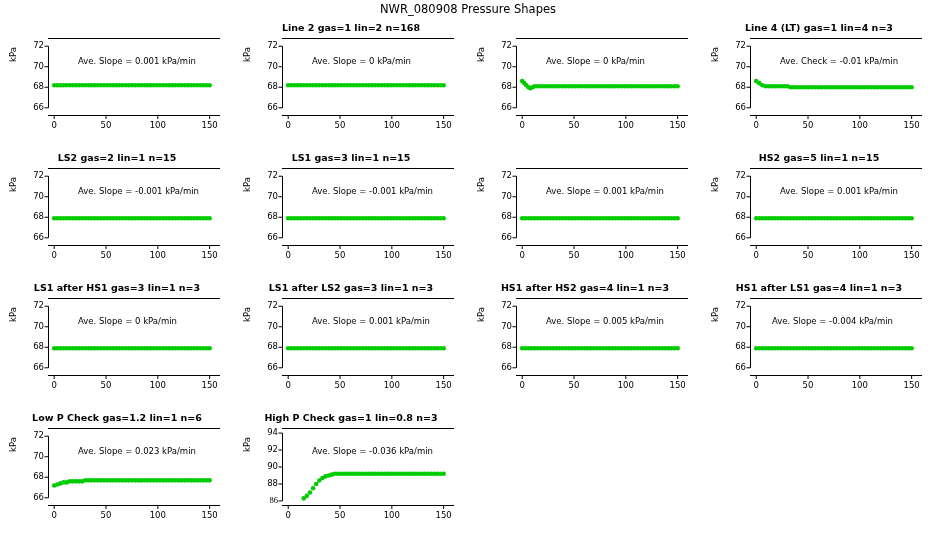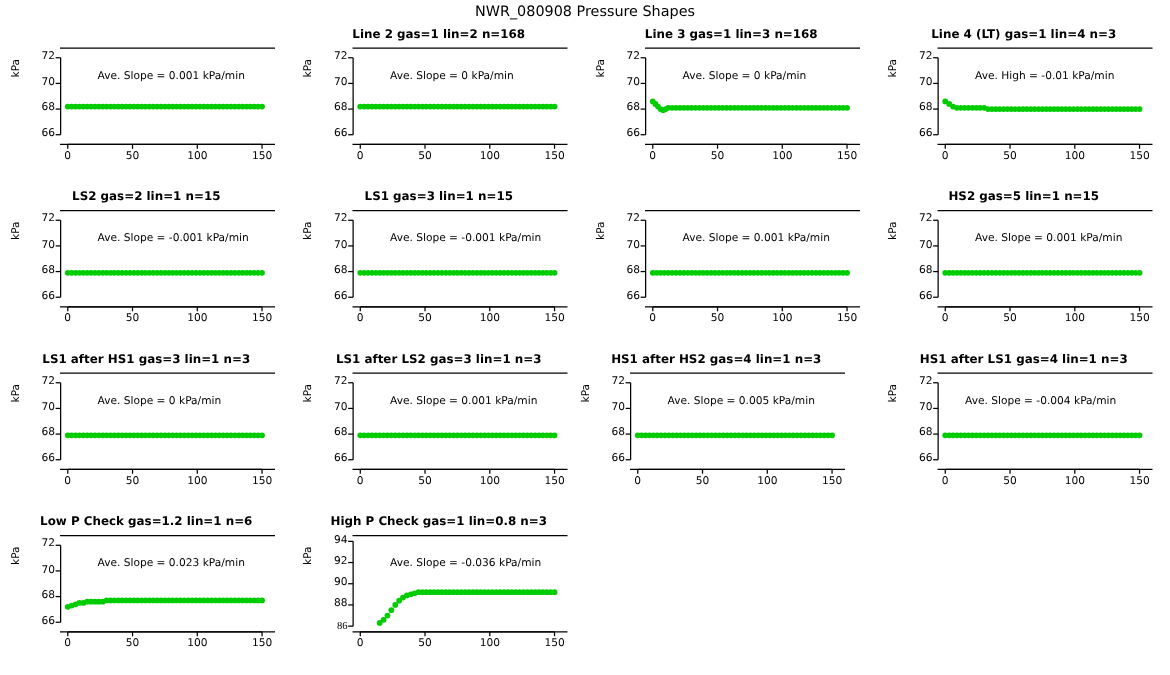--- a/index.html
+++ b/index.html
@@ -271,21 +271,20 @@
           <circle cx="149.20481927710844" cy="47.21052631578945" r="2.3" fill="#00cc00"></circle>
           <circle cx="152.3132530120482" cy="47.21052631578945" r="2.3" fill="#00cc00"></circle>
           <circle cx="155.42168674698794" cy="47.21052631578945" r="2.3" fill="#00cc00"></circle>
           <circle cx="158.53012048192772" cy="47.21052631578945" r="2.3" fill="#00cc00"></circle>
           <circle cx="161.63855421686748" cy="47.21052631578945" r="2.3" fill="#00cc00"></circle>
         </svg>
       </div>
       <div class="slope-label" style="left: 78px; top: 36px;">Ave. Slope =  0 kPa/min</div>
     </div>
     <div class="panel" style="left: 468px; top: 0px;">
-      <div class="panel-title">Line 3 gas=1 lin=3 n=168</div>
       <div class="ylabel">kPa</div>
       <div class="yticks">
         <div class="ytick" style="top: 63.7895px;">66</div>
         <div class="ytick" style="top: 43.2632px;">68</div>
         <div class="ytick" style="top: 22.7368px;">70</div>
         <div class="ytick" style="top: 2.21053px;">72</div>
       </div>
       <div class="xticks">
         <div class="xtick" style="left: 6.21687px;">0</div>
         <div class="xtick" style="left: 58.0241px;">50</div>
@@ -438,21 +437,21 @@
           <circle cx="139.87951807228916" cy="49.26315789473685" r="2.3" fill="#00cc00"></circle>
           <circle cx="142.9879518072289" cy="49.26315789473685" r="2.3" fill="#00cc00"></circle>
           <circle cx="146.0963855421687" cy="49.26315789473685" r="2.3" fill="#00cc00"></circle>
           <circle cx="149.20481927710844" cy="49.26315789473685" r="2.3" fill="#00cc00"></circle>
           <circle cx="152.3132530120482" cy="49.26315789473685" r="2.3" fill="#00cc00"></circle>
           <circle cx="155.42168674698794" cy="49.26315789473685" r="2.3" fill="#00cc00"></circle>
           <circle cx="158.53012048192772" cy="49.26315789473685" r="2.3" fill="#00cc00"></circle>
           <circle cx="161.63855421686748" cy="49.26315789473685" r="2.3" fill="#00cc00"></circle>
         </svg>
       </div>
-      <div class="slope-label" style="left: 78px; top: 36px;">Ave. High =  -0.01 kPa/min</div>
+      <div class="slope-label" style="left: 78px; top: 36px;">Ave. Check =  -0.01 kPa/min</div>
     </div>
     <div class="panel" style="left: 0px; top: 130px;">
       <div class="panel-title">LS2 gas=2 lin=1 n=15</div>
       <div class="ylabel">kPa</div>
       <div class="yticks">
         <div class="ytick" style="top: 63.7895px;">66</div>
         <div class="ytick" style="top: 43.2632px;">68</div>
         <div class="ytick" style="top: 22.7368px;">70</div>
         <div class="ytick" style="top: 2.21053px;">72</div>
       </div>
@@ -943,21 +942,21 @@
           <circle cx="146.0963855421687" cy="50.28947368421048" r="2.3" fill="#00cc00"></circle>
           <circle cx="149.20481927710844" cy="50.28947368421048" r="2.3" fill="#00cc00"></circle>
           <circle cx="152.3132530120482" cy="50.28947368421048" r="2.3" fill="#00cc00"></circle>
           <circle cx="155.42168674698794" cy="50.28947368421048" r="2.3" fill="#00cc00"></circle>
           <circle cx="158.53012048192772" cy="50.28947368421048" r="2.3" fill="#00cc00"></circle>
           <circle cx="161.63855421686748" cy="50.28947368421048" r="2.3" fill="#00cc00"></circle>
         </svg>
       </div>
       <div class="slope-label" style="left: 78px; top: 36px;">Ave. Slope =  0.001 kPa/min</div>
     </div>
-    <div class="panel" style="left: 456px; top: 260px;">
+    <div class="panel" style="left: 468px; top: 260px;">
       <div class="panel-title">HS1 after HS2 gas=4 lin=1 n=3</div>
       <div class="ylabel">kPa</div>
       <div class="yticks">
         <div class="ytick" style="top: 63.7895px;">66</div>
         <div class="ytick" style="top: 43.2632px;">68</div>
         <div class="ytick" style="top: 22.7368px;">70</div>
         <div class="ytick" style="top: 2.21053px;">72</div>
       </div>
       <div class="xticks">
         <div class="xtick" style="left: 6.21687px;">0</div>

